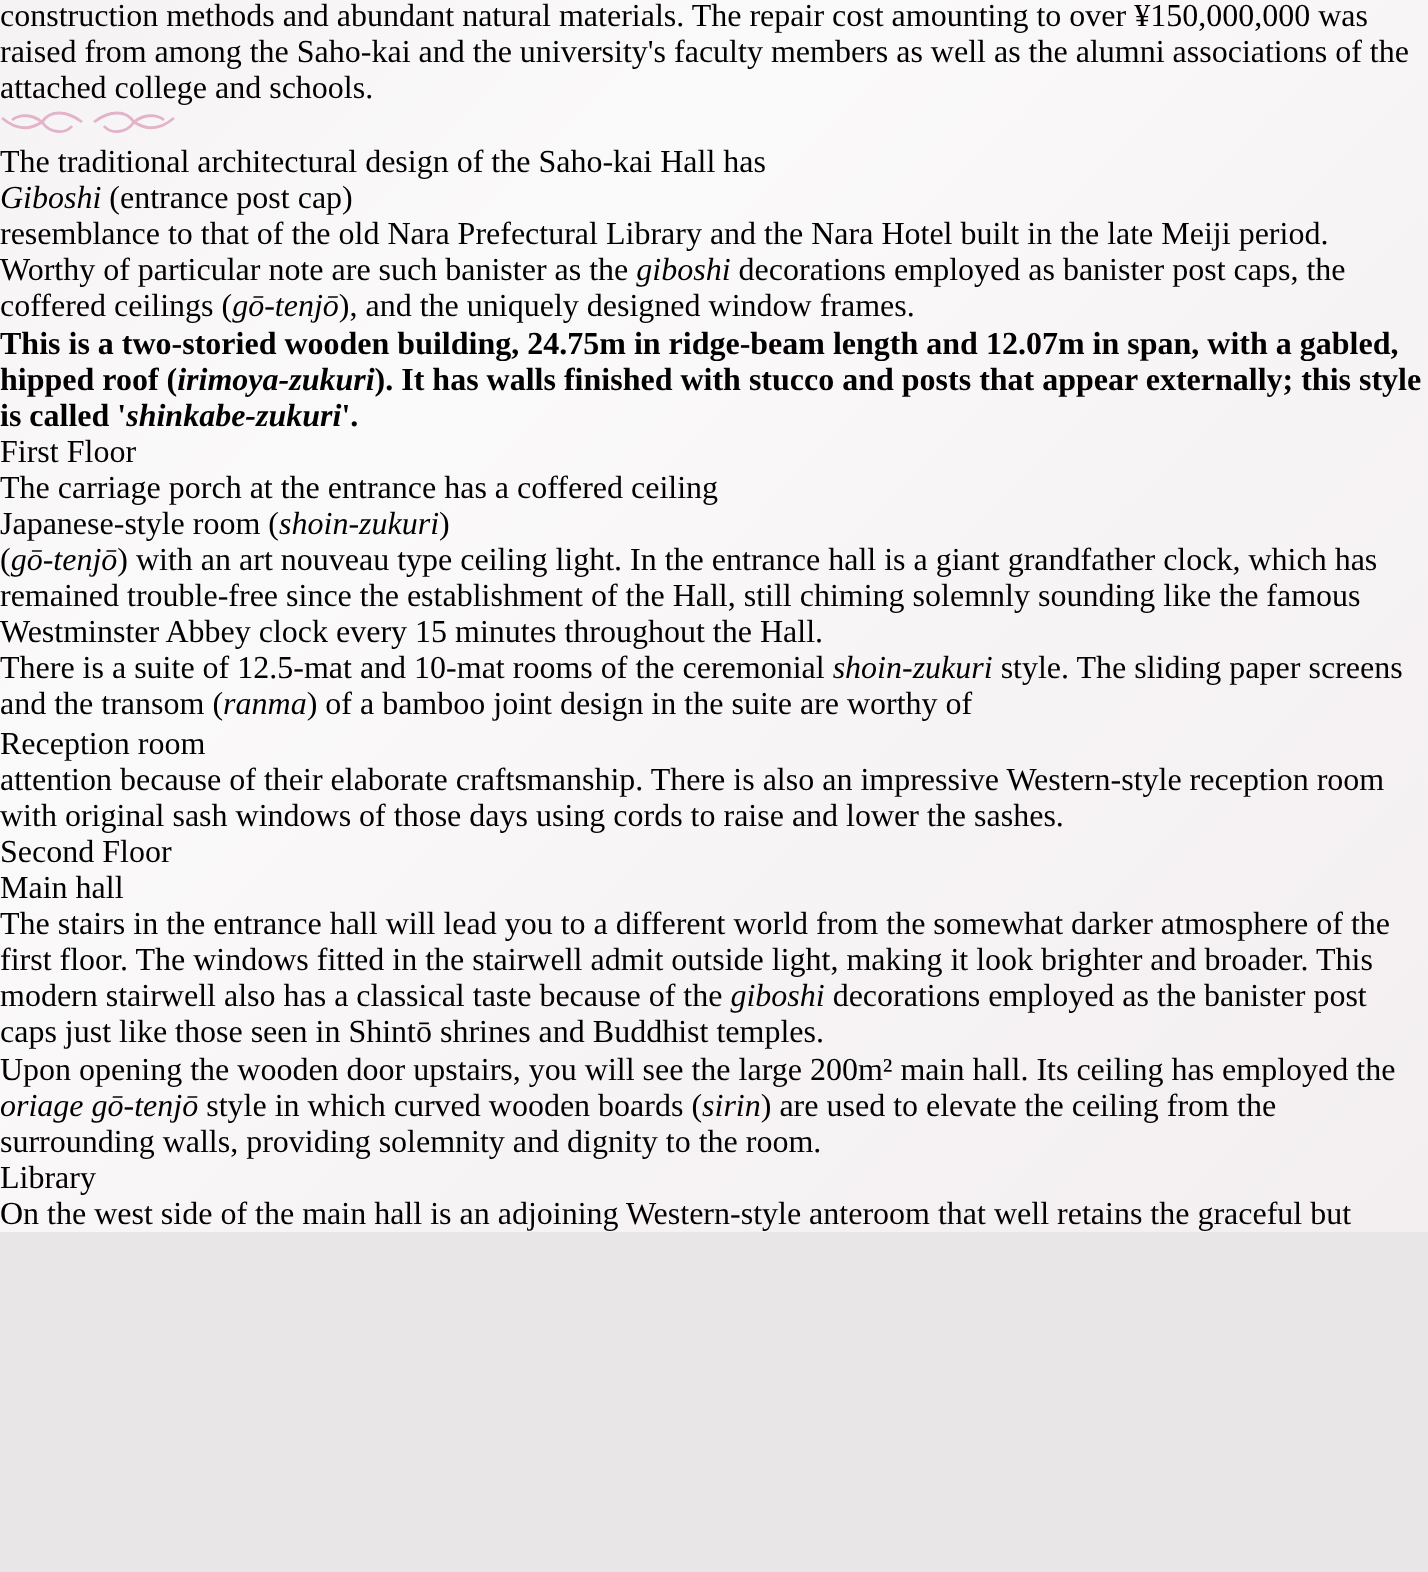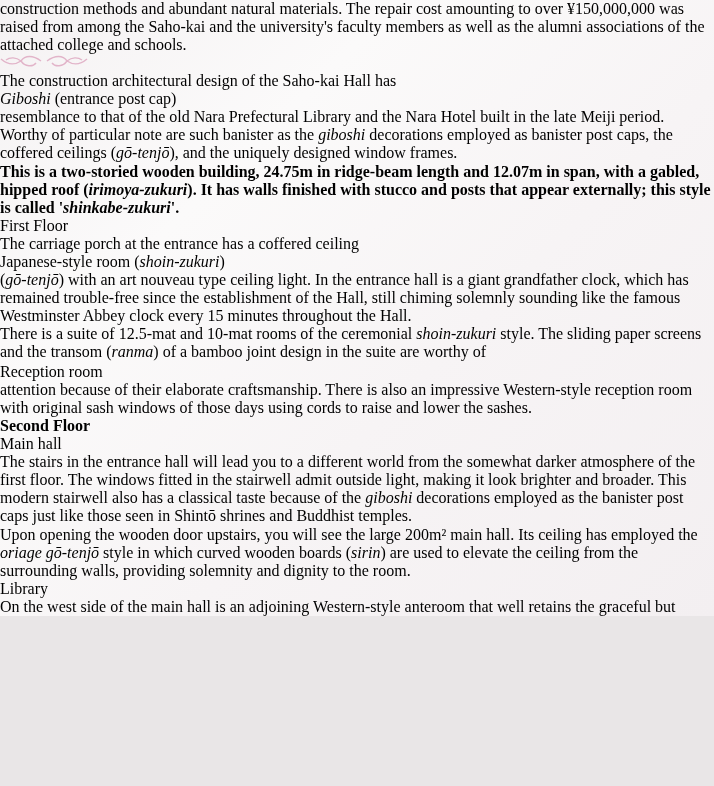--- a/index.html
+++ b/index.html
@@ -148,21 +148,21 @@
 
     <div class="hl-head">
       <svg class="flourish" width="42" height="14" viewBox="0 0 42 14">
         <path d="M41,7 C33,1 25,1 21,7 C25,13 33,13 36,9 M21,7 C15,11 8,11 1,5 M21,7 C16,3 10,3 6,6" stroke="#e2b4c9" stroke-width="1.4" fill="none"></path>
       </svg>
       <svg class="flourish" width="42" height="14" viewBox="0 0 42 14" style="transform:scaleX(-1)">
         <path d="M41,7 C33,1 25,1 21,7 C25,13 33,13 36,9 M21,7 C15,11 8,11 1,5 M21,7 C16,3 10,3 6,6" stroke="#e2b4c9" stroke-width="1.4" fill="none"></path>
       </svg>
     </div>
 
-    <p>The construction architectural design of the Saho-kai Hall has</p>
+    <p>The traditional architectural design of the Saho-kai Hall has</p>
 
     <figure class="fig-left">
       <div class="photo ph-giboshi">
         <div class="pic"></div>
         <div class="door"></div>
         <div class="scroll"></div>
         <div class="rail"></div>
         <div class="stair"></div>
       </div>
       <figcaption class="cap"><i>Giboshi</i><span>  (entrance post cap)</span></figcaption>
@@ -205,21 +205,21 @@
         <div class="win w2"></div>
         <div class="chairs-l"></div>
         <div class="chairs-r"></div>
         <div class="table"></div>
       </div>
       <figcaption class="cap cap-r">Reception room</figcaption>
     </figure>
 
     <p>attention because of their elaborate craftsmanship.  There is also an impressive Western-style reception room with original sash windows of those days using cords to raise and lower the sashes.</p>
 
-    <div class="sec-head" style="clear:both;font-weight:bold;">
+    <div class="sec-head" style="clear:both;">
       <div class="sq"></div>
       <div class="lbl">Second Floor</div>
     </div>
 
     <figure class="fig-left">
       <div class="photo ph-mainhall">
         <div class="ceil"></div>
         <div class="wall"></div>
         <div class="floor"></div>
       </div>

